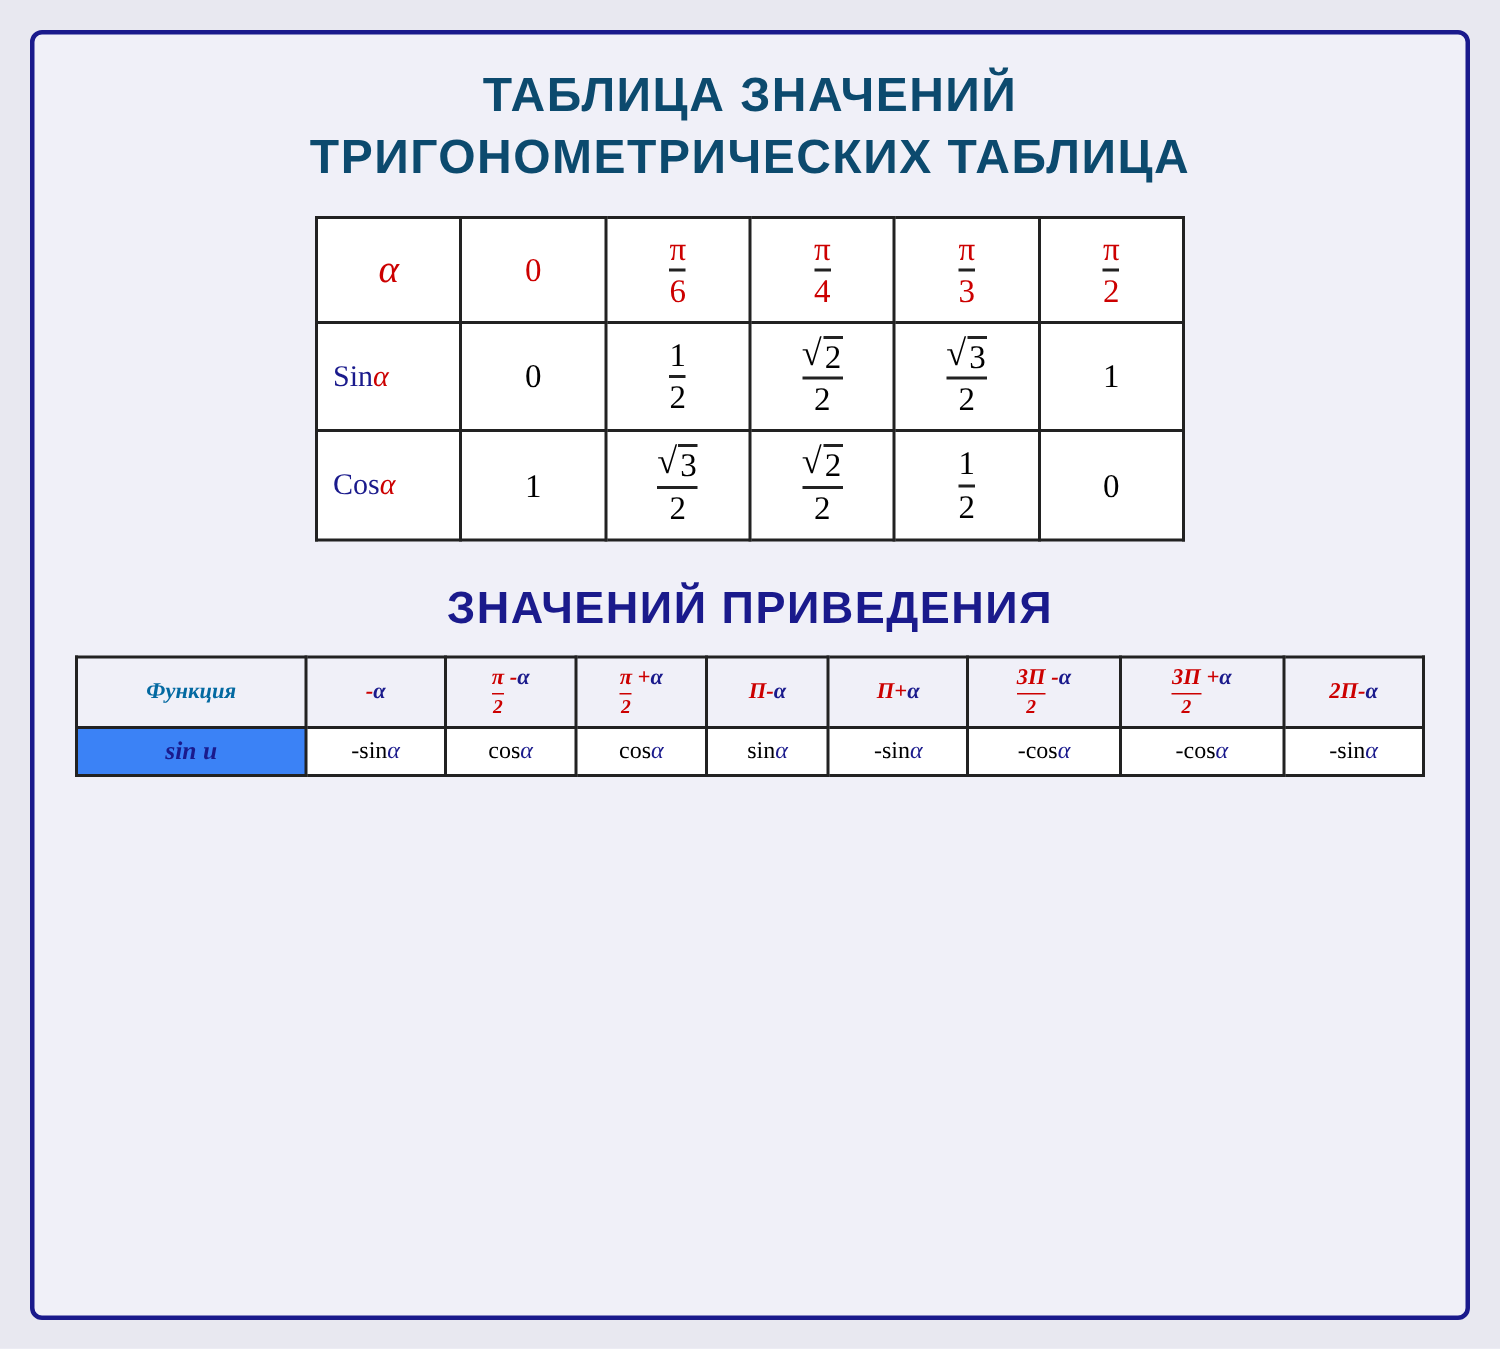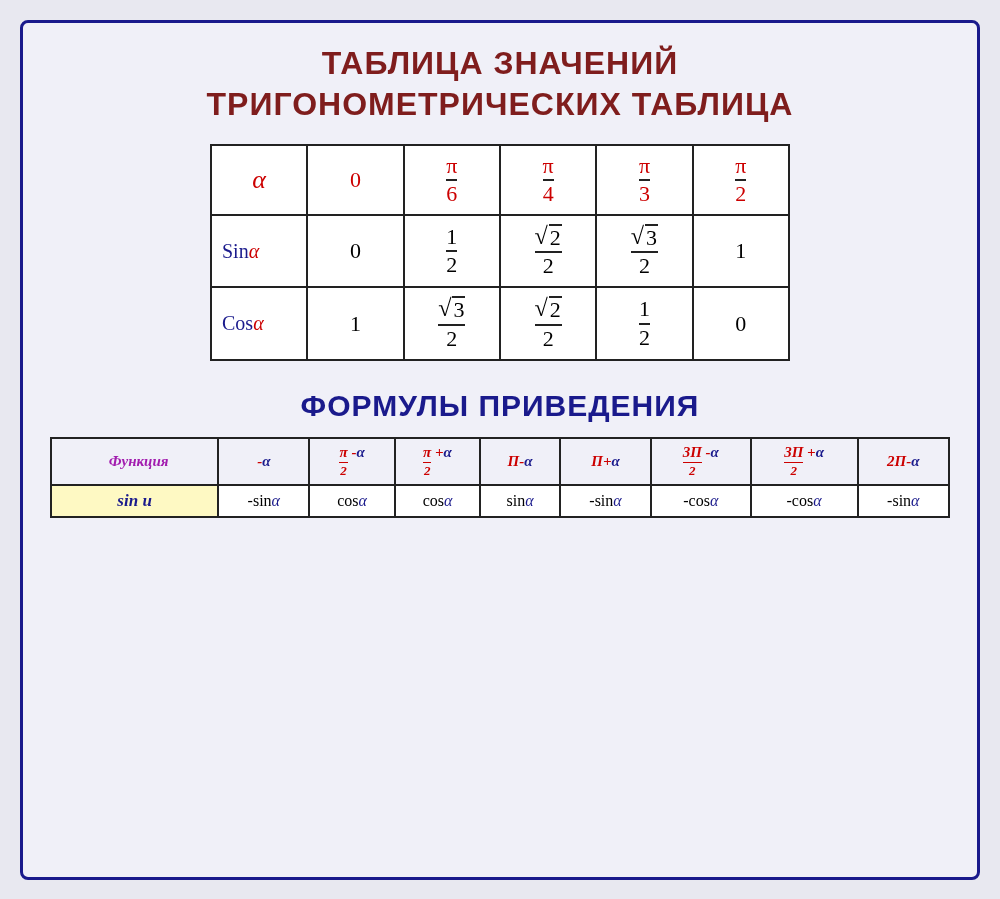--- a/index.html
+++ b/index.html
@@ -17,21 +17,21 @@
       height: 860px;
       background: #f0f0f8;
       border: 3px solid #1a1a8c;
       border-radius: 8px;
       padding: 20px 30px;
       display: flex;
       flex-direction: column;
       align-items: center;
     }
     .main-title {
-      color: #7f1d1d;
+      color: #0c4a6e;
       font-size: 32px;
       font-weight: bold;
       text-align: center;
       line-height: 1.3;
       margin-bottom: 18px;
       font-family: Arial, sans-serif;
       letter-spacing: 1px;
     }
     
     .upper-table {
@@ -124,21 +124,21 @@
       font-size: 15px;
       color: #cc0000;
       font-weight: bold;
       font-style: italic;
     }
     .lower-table .func-col {
       color: #1a1a8c;
       font-style: italic;
       font-size: 17px;
       font-weight: bold;
-      background: #fef9c3;
+      background: #3b82f6;
     }
     .pi-frac {
       display: inline-flex;
       flex-direction: column;
       align-items: center;
     }
     .pi-frac .pf-num {
       border-bottom: 1.5px solid #cc0000;
       padding-bottom: 1px;
       font-size: 15px;
@@ -252,27 +252,27 @@
           <span class="frac">
             <span class="num">1</span>
             <span class="den">2</span>
           </span>
         </td>
         <td>0</td>
       </tr>
     </tbody>
   </table>
 
-  <div class="section-title">ФОРМУЛЫ ПРИВЕДЕНИЯ</div>
+  <div class="section-title">ЗНАЧЕНИЙ ПРИВЕДЕНИЯ</div>
 
   <table class="lower-table">
     <tbody>
 
       <tr class="header-row">
-        <td style="font-style:italic;color:#a21caf;font-size:15px;padding-left:12px;">Функция</td>
+        <td style="font-style:italic;color:#0369a1;font-size:15px;">Функция</td>
         <td>
           <span style="color:#cc0000;">-</span><span style="color:#1a1a8c;font-style:italic;">α</span>
         </td>
         <td>
           <span class="pi-frac" style="display:inline-flex;flex-direction:column;align-items:center;">
             <span class="pf-num" style="color:#cc0000;">π</span>
             <span class="pf-den" style="color:#cc0000;">2</span>
           </span>
           <span style="color:#cc0000;">-</span><span style="color:#1a1a8c;font-style:italic;">α</span>
         </td>

